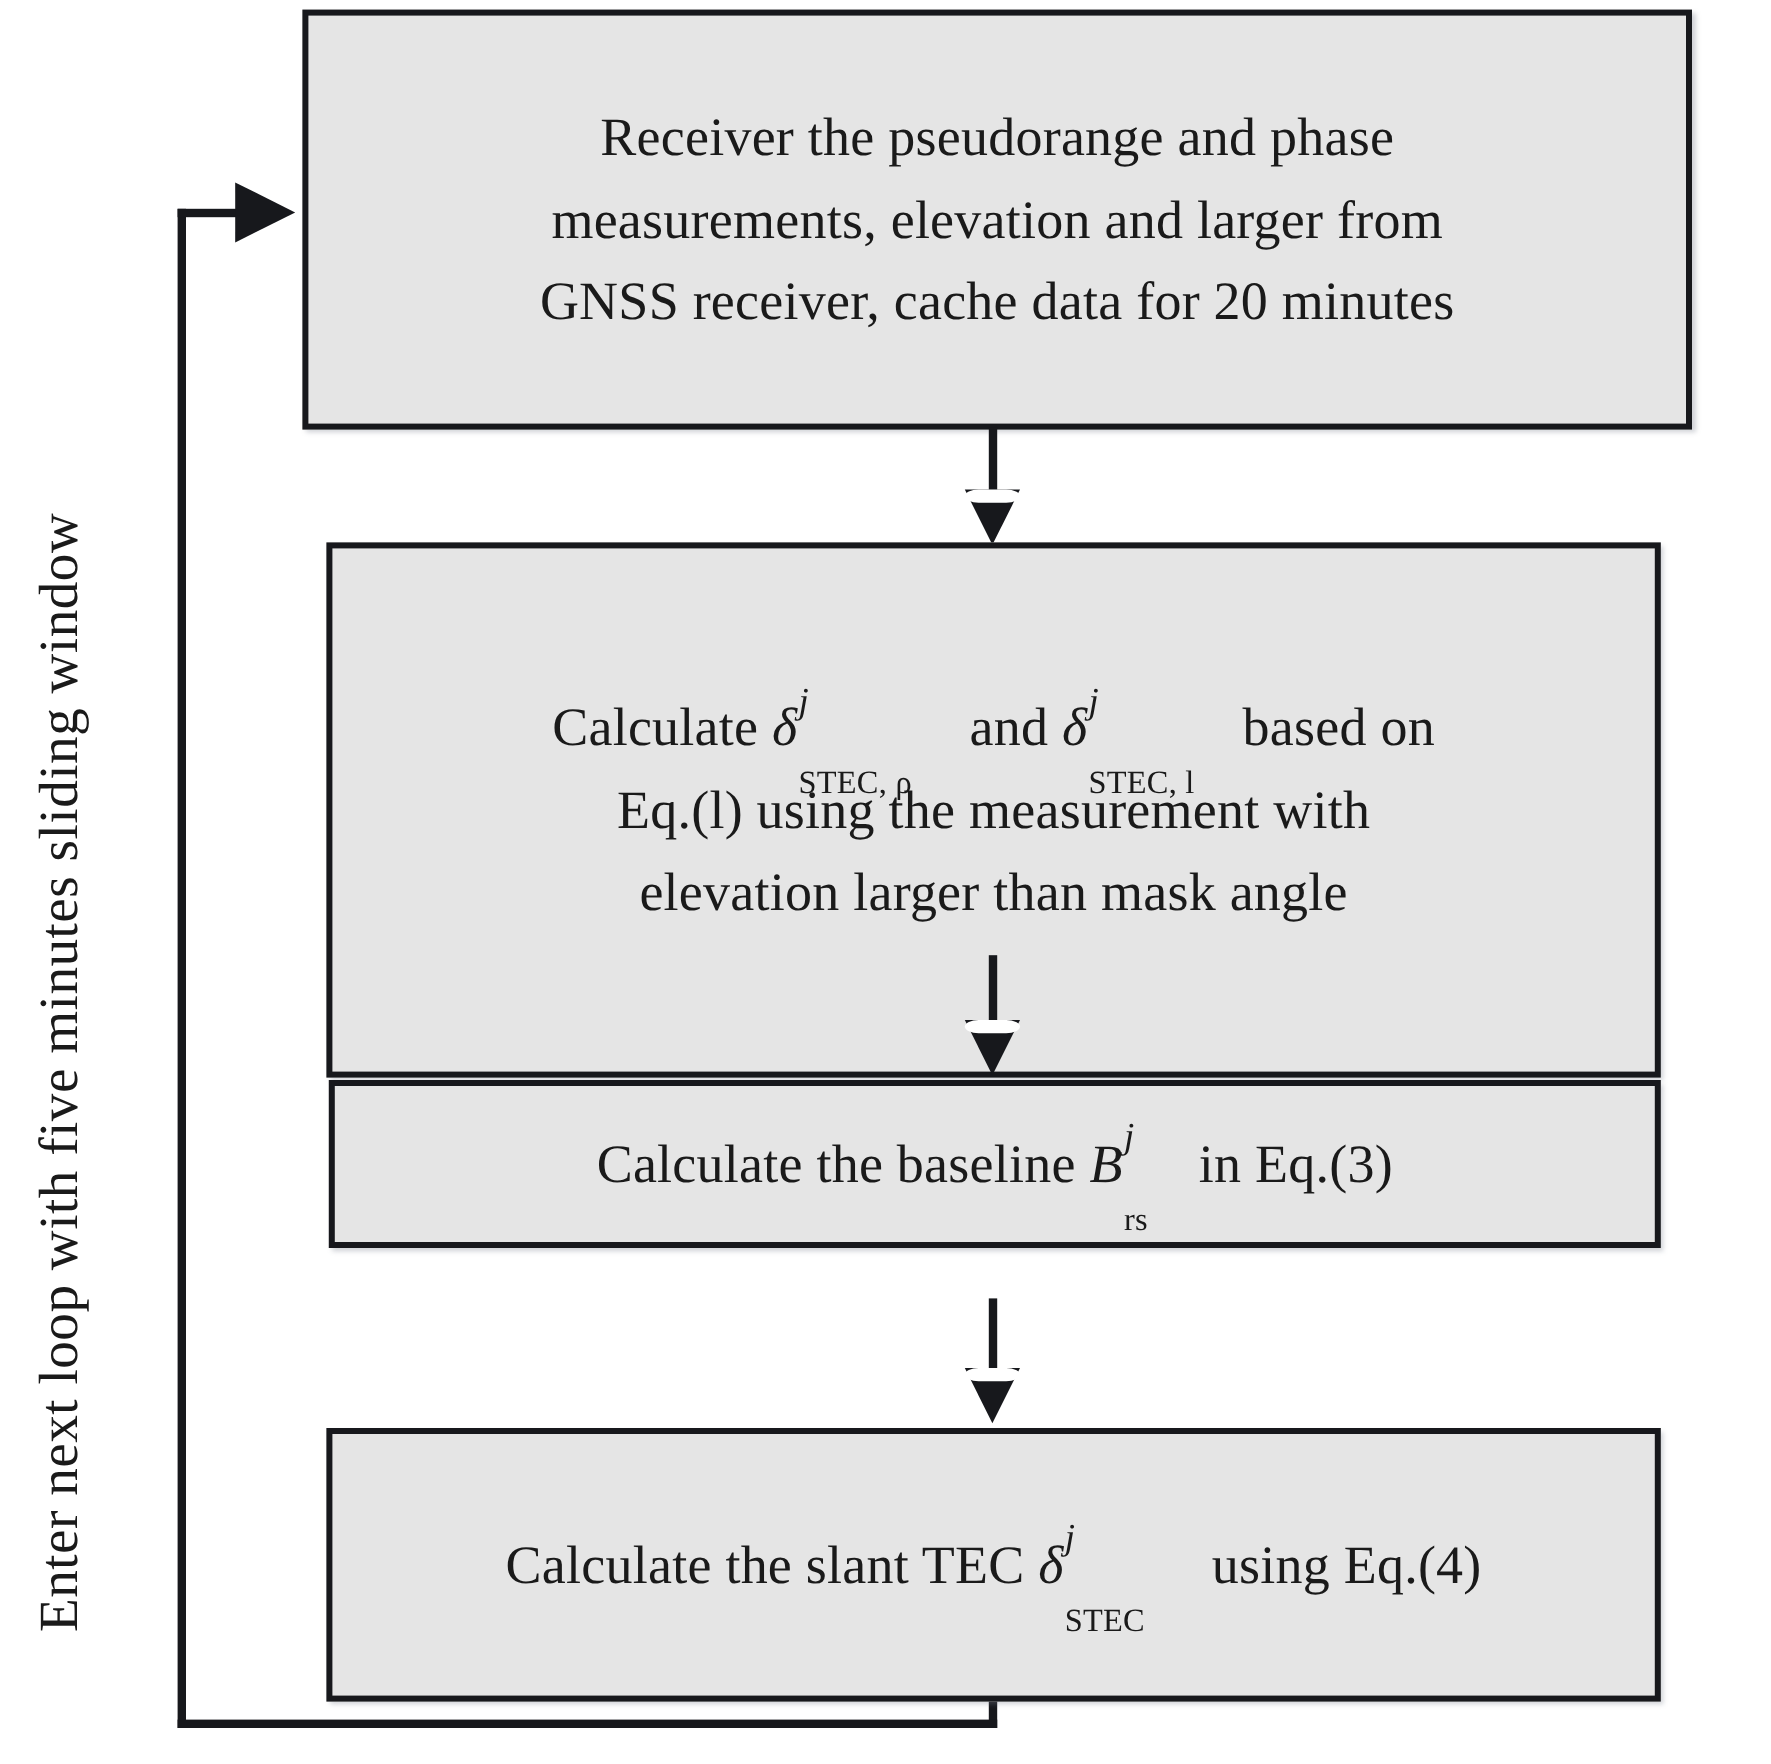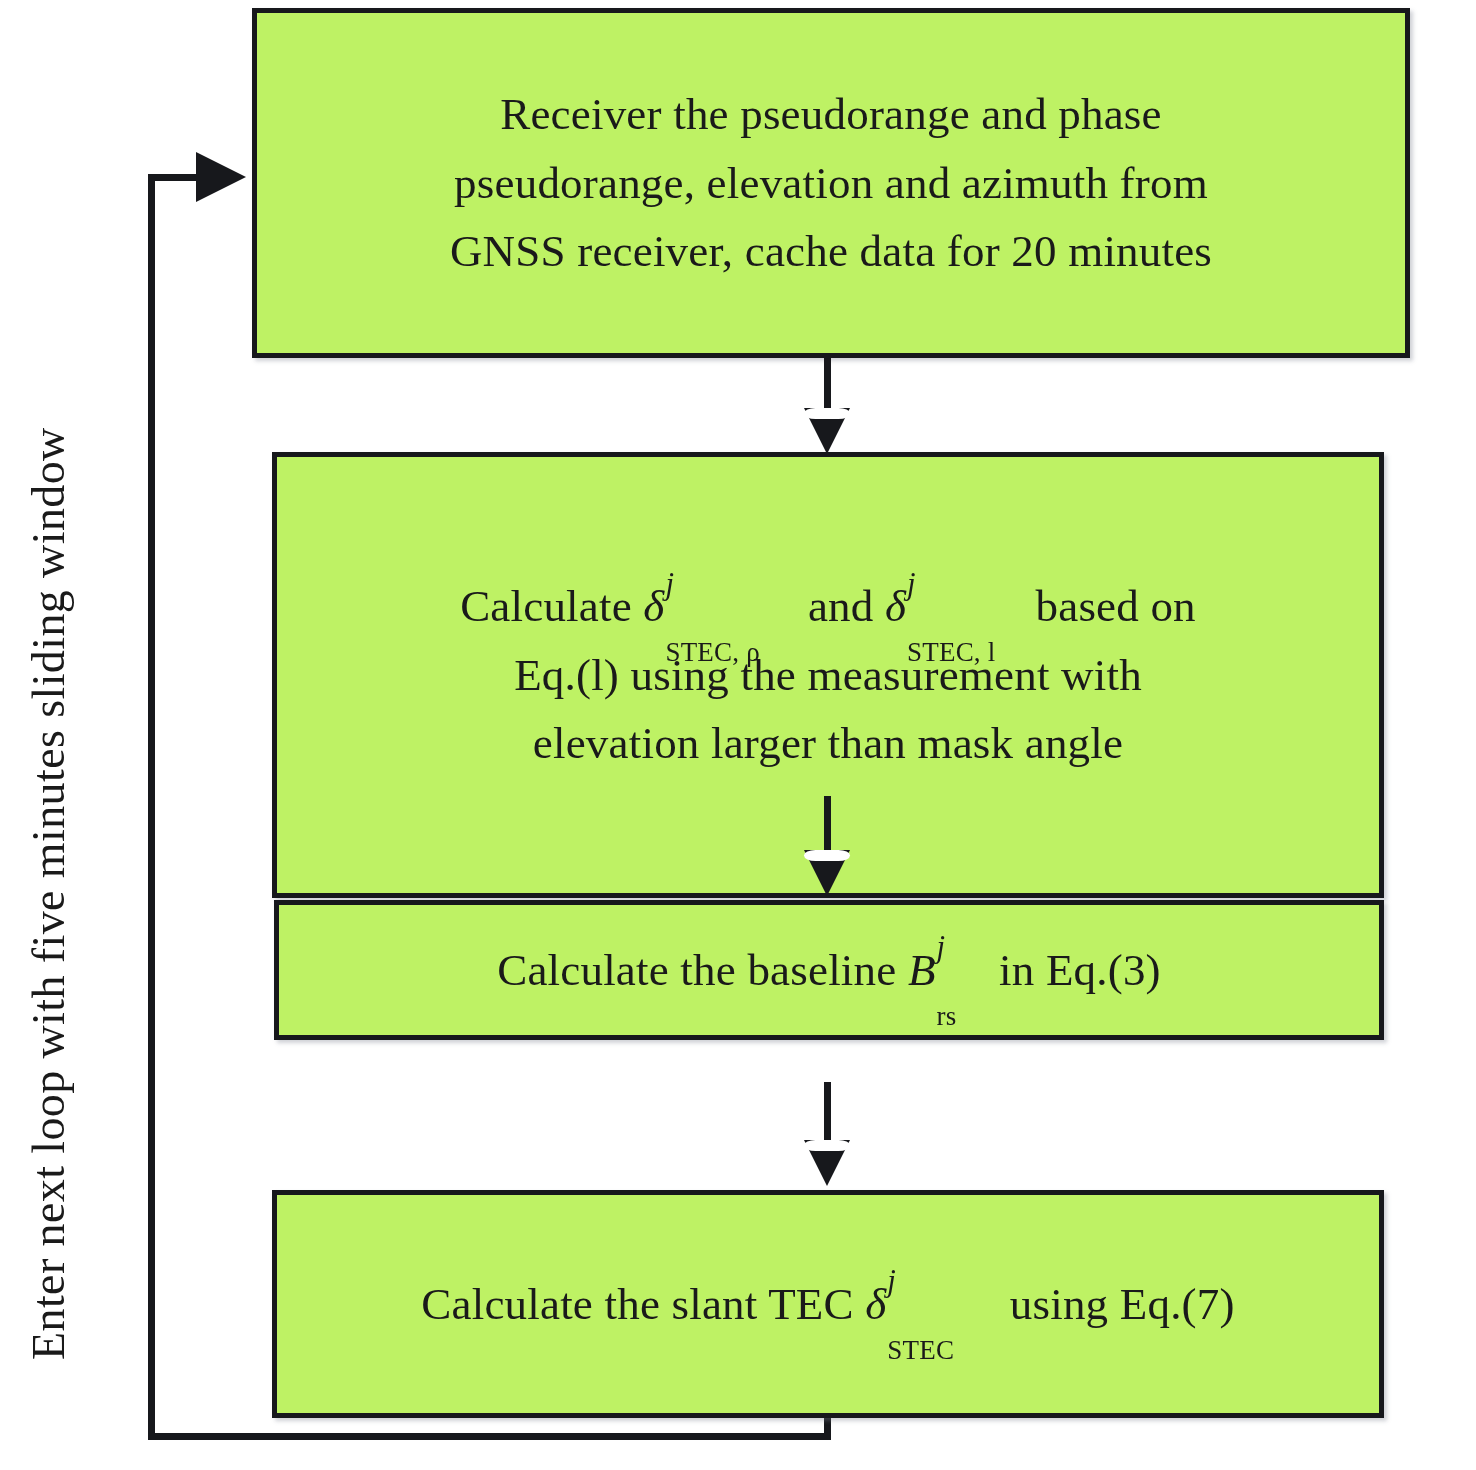--- a/index.html
+++ b/index.html
@@ -14,21 +14,21 @@
     background: #ffffff;
     overflow: hidden;
     font-family: "Liberation Serif", "DejaVu Serif", serif;
     color: #1a1a1a;
   }
 
   
   .box {
     position: absolute;
     box-sizing: border-box;
-    background: #bef264;
+    background: #e5e5e5;
     border: 5px solid #17181c;
     display: flex;
     flex-direction: column;
     align-items: center;
     justify-content: center;
     text-align: center;
     line-height: 1.52;
     letter-spacing: 0.2px;
     box-shadow: 3px 3px 4px rgba(120,125,140,0.35);
   }
@@ -138,21 +138,21 @@
   <div class="vline" style="left:824px; top:1374px; width:7px; height:66px;"></div>
   <div class="hline" style="left:148px; top:1433px; width:683px; height:7px;"></div>
   <div class="vline" style="left:148px; top:174px; width:7px; height:1266px;"></div>
   <div class="hline" style="left:148px; top:174px; width:56px; height:7px;"></div>
   <div class="arrowhead-right" style="left:196px; top:152px;"></div>
 
   <div id="loop-label">Enter next loop with five minutes sliding window</div>
 
   <div class="box" id="box-receive">
     <span class="line">Receiver the pseudorange and phase</span>
-    <span class="line">pseudorange, elevation and azimuth from</span>
+    <span class="line">measurements, elevation and larger from</span>
     <span class="line">GNSS receiver, cache data for 20 minutes</span>
   </div>
 
   <div class="vline" style="left:824px; top:356px; width:7px; height:62px;"></div>
   <div class="arrowhead-down" style="left:804px; top:408px;"></div>
 
   <div class="box" id="box-calc-stec">
     <span class="line">
       <span>Calculate</span>
       <span class="mathvar">
@@ -183,17 +183,17 @@
 
   <div class="vline" style="left:824px; top:1082px; width:7px; height:62px;"></div>
   <div class="arrowhead-down" style="left:804px; top:1140px;"></div>
 
   <div class="box" id="box-slant">
     <span class="line">
       <span>Calculate the slant TEC</span>
       <span class="mathvar">
         <span>δ</span><span class="supsub"><span class="sup">j</span><span class="sub">STEC</span></span><span class="pad-stec"></span>
       </span>
-      <span>using Eq.(7)</span>
+      <span>using Eq.(4)</span>
     </span>
   </div>
 
 </div>
 
 </body></html>

